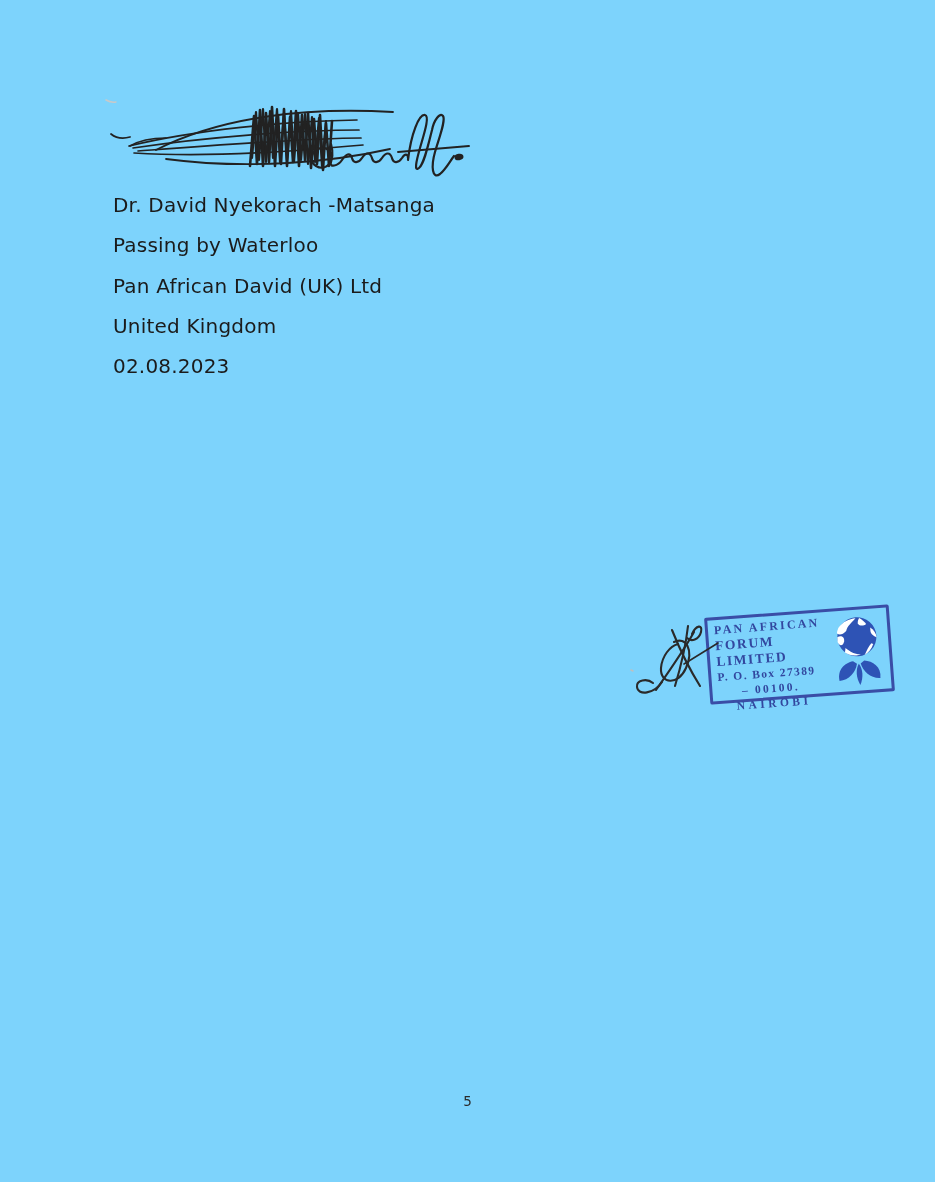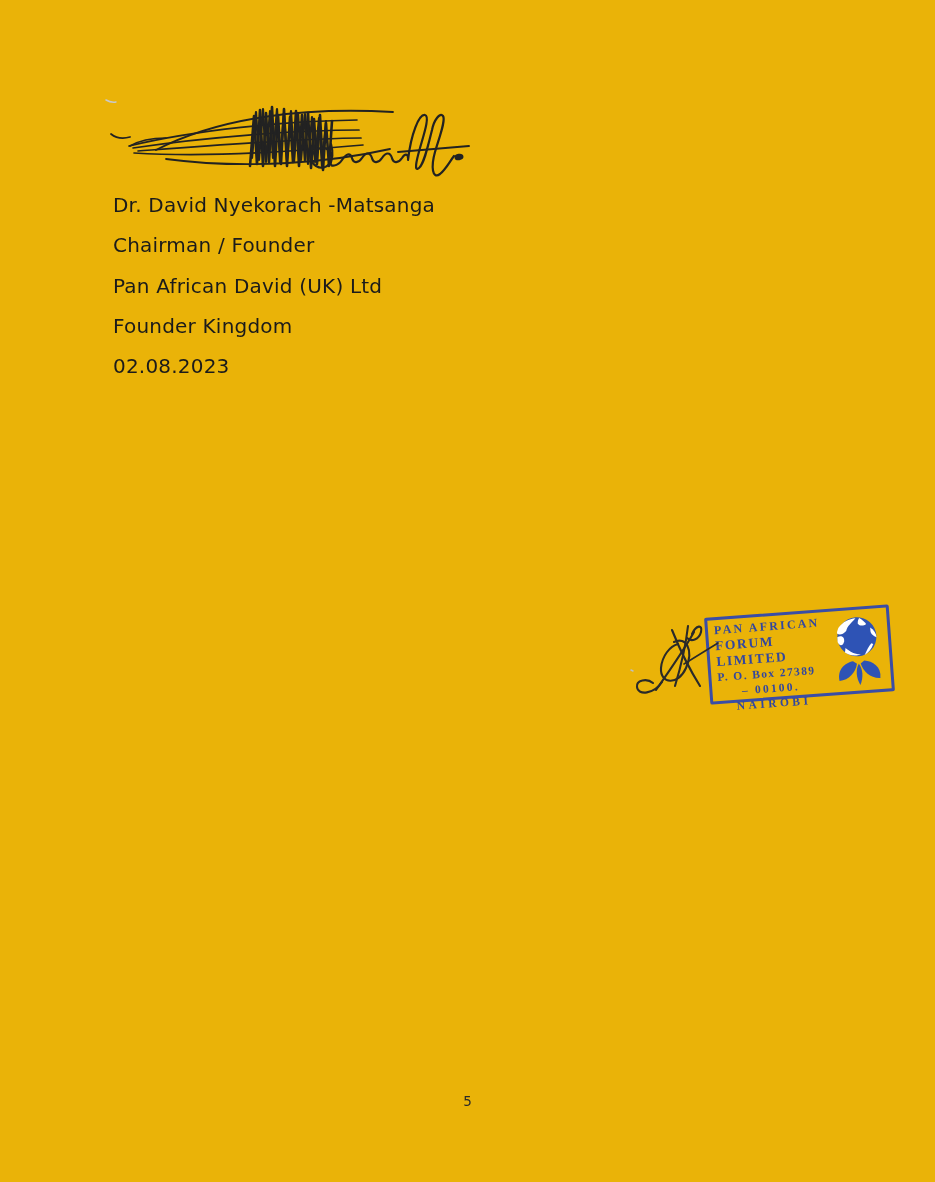--- a/index.html
+++ b/index.html
@@ -1,20 +1,20 @@
 <!DOCTYPE html>
 <html><head>
 <meta charset="utf-8">
 <style>
   html,body{margin:0;padding:0;}
   body{
     width:935px;height:1182px;position:relative;background:#ffffff;
     font-family:"DejaVu Sans", sans-serif;overflow:hidden;
   }
-  .page{position:absolute;inset:0;background:#eab308;}
+  .page{position:absolute;inset:0;background:#7dd3fc;}
 
   
   .sig-svg{position:absolute;left:100px;top:88px;width:380px;height:100px;}
 
   
   .letter-block{
     position:absolute;left:113px;top:185px;width:500px;
     font-size:20px;line-height:40.3px;color:#1b1b1b;
     letter-spacing:0.2px;
   }
@@ -80,23 +80,23 @@
       <path d="M308,72 C311,46 319,26 325,27 C330,28 324,46 320,60 C316,74 314,84 319,80 C324,76 328,58 332,42 C334,32 340,24 343,28 C346,32 339,50 335,64 C331,78 332,92 340,86 C346,81 350,73 354,68" stroke-width="2.2"></path>
 
       <path d="M298,64 L369,58" stroke-width="1.9"></path>
 
       <ellipse cx="359" cy="69" rx="4.5" ry="3.2" fill="#222222" stroke="none" transform="rotate(-8 359 69)"></ellipse>
     </g>
   </svg>
 
   <div class="letter-block">
     <div class="letter-line">Dr. David Nyekorach -Matsanga</div>
-    <div class="letter-line">Chairman / Founder</div>
+    <div class="letter-line">Passing by Waterloo</div>
     <div class="letter-line">Pan African David (UK) Ltd</div>
-    <div class="letter-line">Founder Kingdom</div>
+    <div class="letter-line">United Kingdom</div>
     <div class="letter-line">02.08.2023</div>
   </div>
 
   <div class="stamp">
     <div class="stamp-text">
       <div class="stamp-l1">PAN AFRICAN</div>
       <div class="stamp-l2">FORUM LIMITED</div>
       <div class="stamp-l3">P. O. Box 27389</div>
       <div class="stamp-l4">– 00100.</div>
       <div class="stamp-l5">NAIROBI</div>

